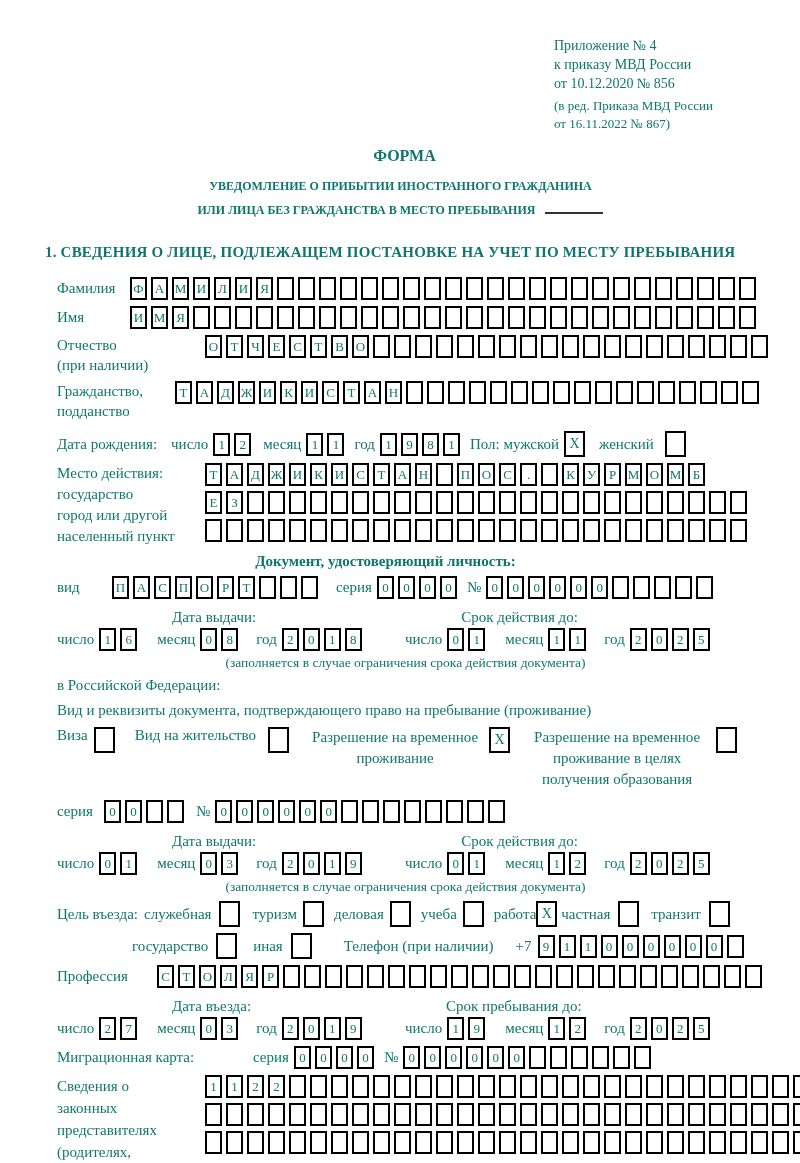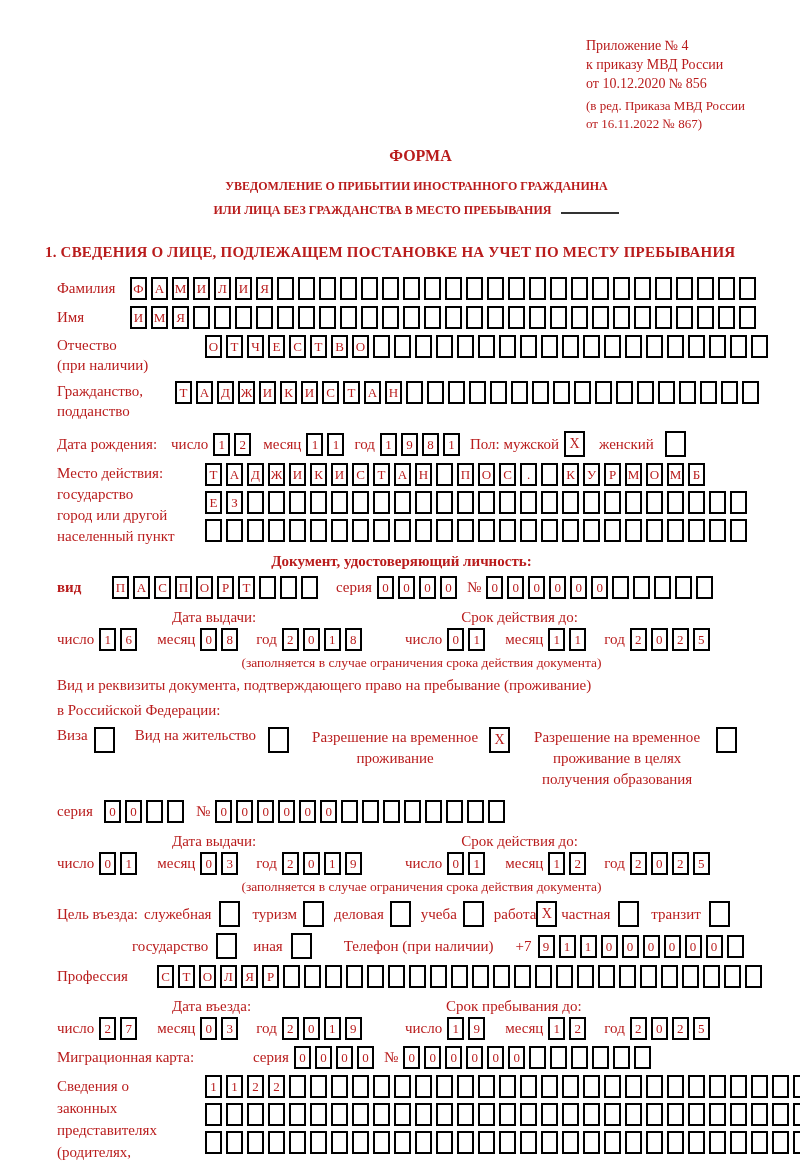--- a/index.html
+++ b/index.html
@@ -1,35 +1,35 @@
 <!DOCTYPE html>
 <html><head>
 <meta charset="utf-8">
 <style>
   html,body{margin:0;padding:0;background:#888;}
   .page{
-    width:800px;height:1163px;margin:0 auto;background:#fff;color:#b91c1c;
+    width:800px;height:1163px;margin:0 auto;background:#fff;color:#0f766e;
     font-family:"Liberation Serif","DejaVu Serif",serif;font-size:15px;
-    box-sizing:border-box;padding:36px 14px 16px 57px;overflow:hidden;position:relative;
+    box-sizing:border-box;padding:36px 46px 16px 57px;overflow:hidden;position:relative;
   }
   
   .cells{display:inline-flex;align-items:center;}
   .cell{
     display:inline-block;box-sizing:border-box;width:17px;height:23px;
     border:2px solid #000;margin-right:4px;background:#fff;
     text-align:center;font-size:13px;line-height:19px;font-family:"Liberation Serif",serif;
   }
   .cbg .cell{width:21px;height:26px;line-height:22px;font-size:14px;}
   .frow{display:flex;align-items:center;margin-bottom:6px;}
   .frow.top{align-items:flex-start;}
   .lbl,.dlbl,.plbl{flex:none;}
   .w73{width:73px;}
   .w118{width:118px;}
   .w148{width:148px;}
-  .w55{width:55px;font-weight:bold;}
+  .w55{width:55px;}
   .w100{width:100px;}
   .w196{width:196px;}
   .ml6{margin-left:6px;}.ml8{margin-left:8px;}.ml10{margin-left:10px;}
   .ml12{margin-left:12px;}.ml14{margin-left:14px;}.ml16{margin-left:16px;}
   .dlbl{margin-right:5px;}
   .dg{display:inline-flex;align-items:center;}
   .dg .cells{margin-right:8px;}
   
   .hdr{width:200px;margin-left:auto;line-height:19px;font-size:14px;}
   .hdr .ed{font-size:13px;margin-top:4px;line-height:18px;}
@@ -417,22 +417,22 @@
       <span class="cells">
           <span class="cell">2</span>
           <span class="cell">0</span>
           <span class="cell">2</span>
           <span class="cell">5</span>
         </span>
     </span>
   </div>
   <div class="note-r">(заполняется в случае ограничения срока действия документа)</div>
 
+  <div style="margin-bottom:8px;">в Российской Федерации:</div>
   <div style="margin-bottom:8px;">Вид и реквизиты документа, подтверждающего право на пребывание (проживание)</div>
-  <div style="margin-bottom:8px;">в Российской Федерации:</div>
   <div class="frow top">
     <span class="lbl">Виза</span>
     <span class="cells cbg ml6">
         <span class="cell"></span>
       </span>
     <span class="lbl ml16">Вид на жительство</span>
     <span class="cells cbg ml12">
         <span class="cell"></span>
       </span>
     <span class="lbl ml16 wrapc w172">Разрешение на временное проживание</span>

